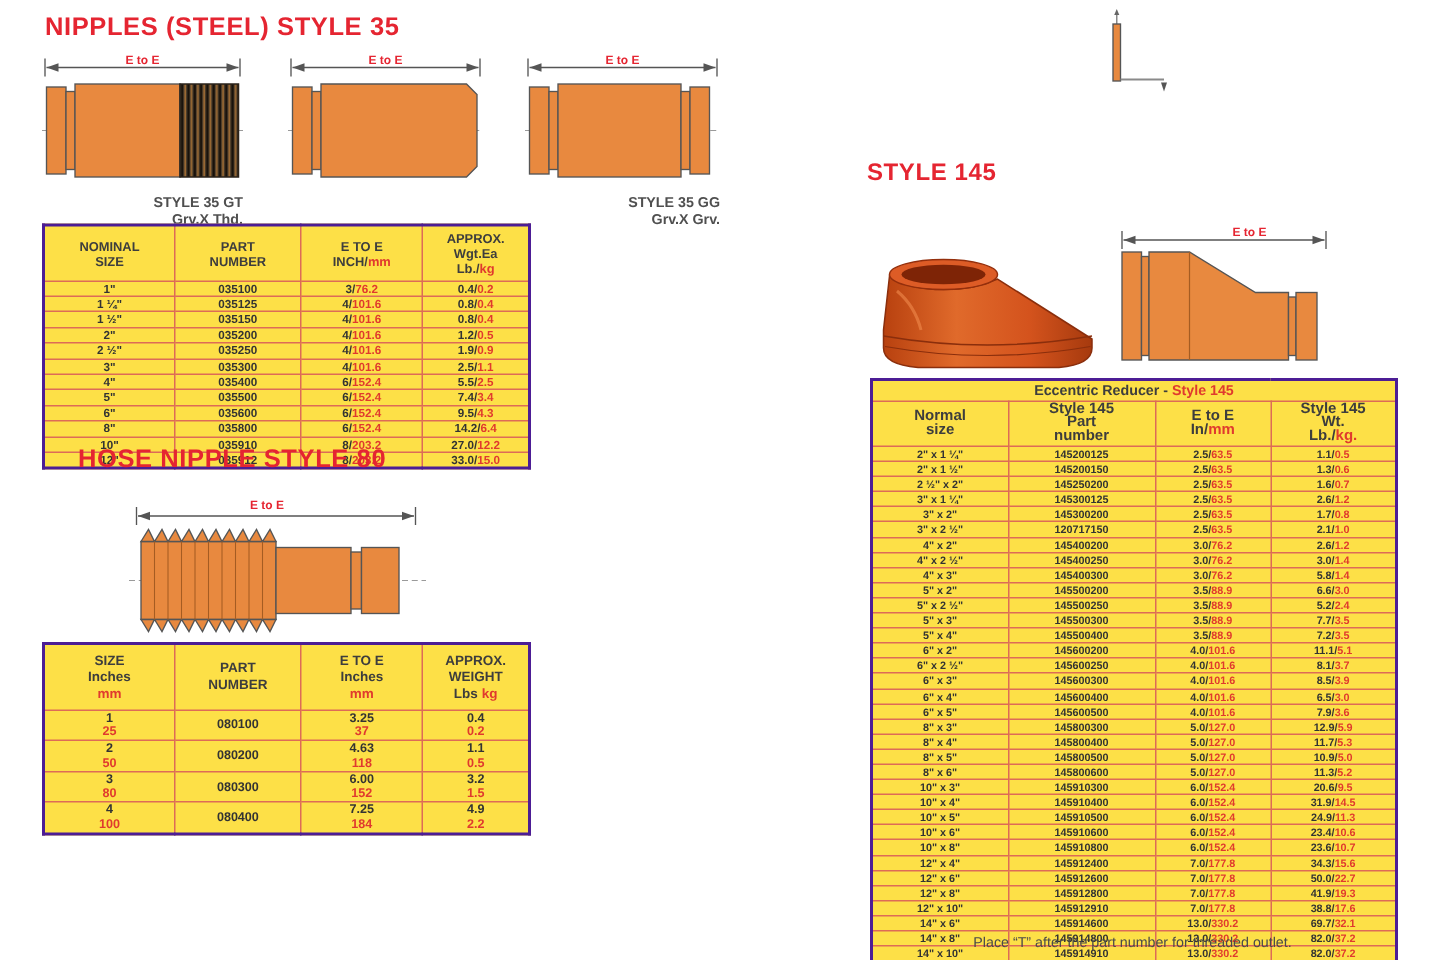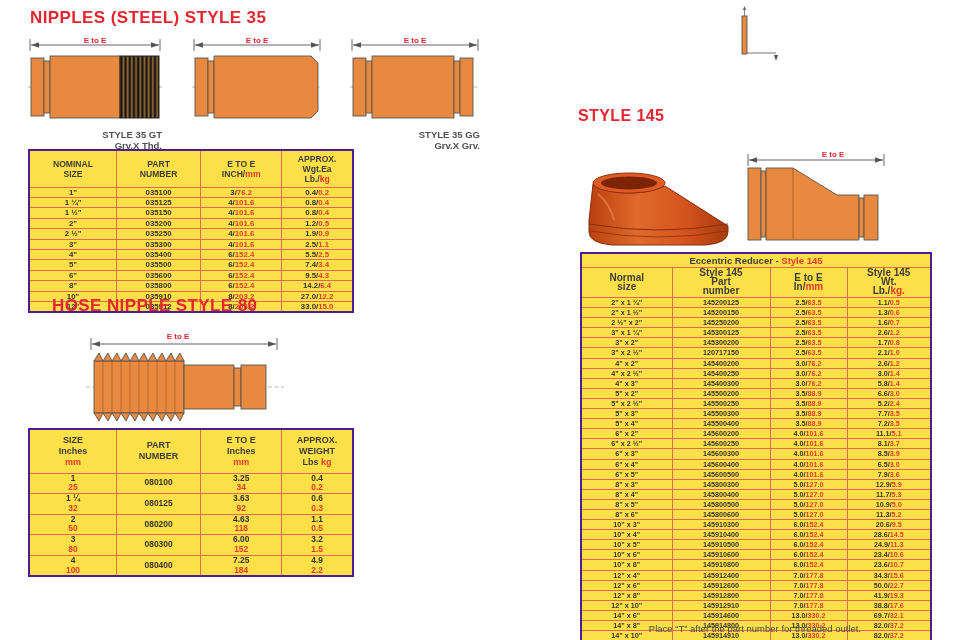--- a/index.html
+++ b/index.html
@@ -272,40 +272,25 @@
     </thead>
   <tbody>
       <tr>
         <td>
           <div>1</div>
           <div class="red">25</div>
         </td>
         <td>080100</td>
         <td>
           <div>3.25</div>
-          <div class="red">34</div>
+          <div class="red">37</div>
         </td>
         <td>
           <div>0.4</div>
           <div class="red">0.2</div>
-        </td>
-      </tr>
-      <tr>
-        <td>
-          <div>1 ¼</div>
-          <div class="red">32</div>
-        </td>
-        <td>080125</td>
-        <td>
-          <div>3.63</div>
-          <div class="red">92</div>
-        </td>
-        <td>
-          <div>0.6</div>
-          <div class="red">0.3</div>
         </td>
       </tr>
       <tr>
         <td>
           <div>2</div>
           <div class="red">50</div>
         </td>
         <td>080200</td>
         <td>
           <div>4.63</div>
@@ -563,21 +548,21 @@
       <tr>
         <td>10" x 3"</td>
         <td>145910300</td>
         <td><span>6.0/</span><span class="red">152.4</span></td>
         <td><span>20.6/</span><span class="red">9.5</span></td>
       </tr>
       <tr>
         <td>10" x 4"</td>
         <td>145910400</td>
         <td><span>6.0/</span><span class="red">152.4</span></td>
-        <td><span>28.6/</span><span class="red">14.5</span></td>
+        <td><span>31.9/</span><span class="red">14.5</span></td>
       </tr>
       <tr>
         <td>10" x 5"</td>
         <td>145910500</td>
         <td><span>6.0/</span><span class="red">152.4</span></td>
         <td><span>24.9/</span><span class="red">11.3</span></td>
       </tr>
       <tr>
         <td>10" x 6"</td>
         <td>145910600</td>

